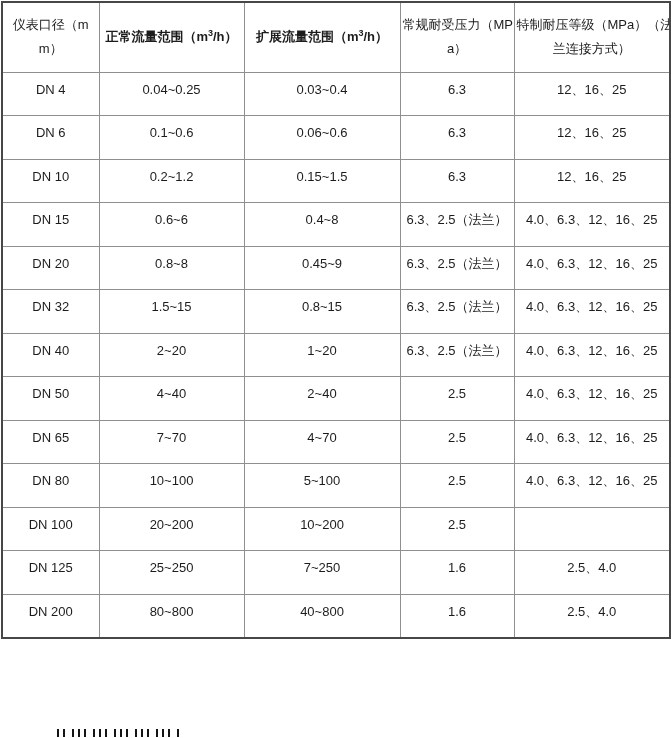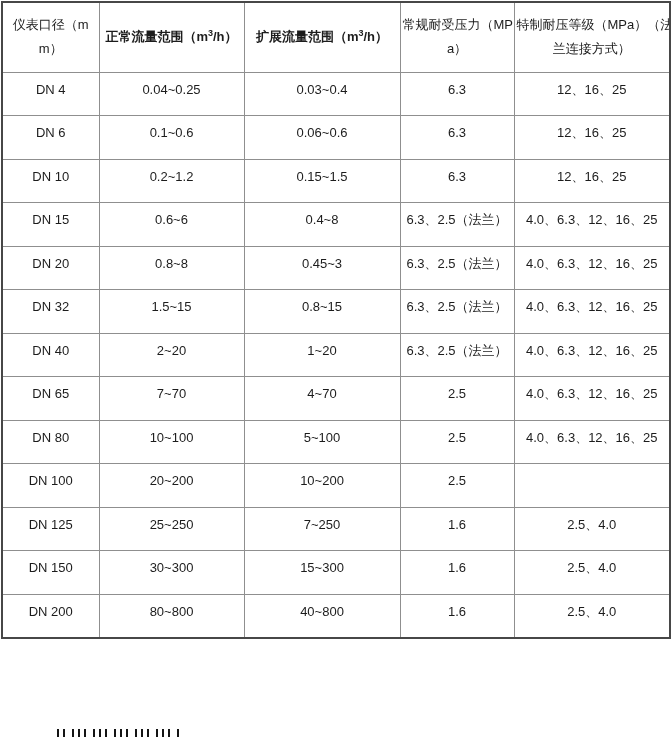--- a/index.html
+++ b/index.html
@@ -130,39 +130,46 @@
       <tr>
         <td>DN 15</td>
         <td>0.6~6</td>
         <td>0.4~8</td>
         <td>6.3、2.5（法兰）</td>
         <td>4.0、6.3、12、16、25</td>
       </tr>
       <tr>
         <td>DN 20</td>
         <td>0.8~8</td>
-        <td>0.45~3</td>
+        <td>0.45~9</td>
         <td>6.3、2.5（法兰）</td>
         <td>4.0、6.3、12、16、25</td>
       </tr>
       <tr>
         <td>DN 32</td>
         <td>1.5~15</td>
         <td>0.8~15</td>
         <td>6.3、2.5（法兰）</td>
         <td>4.0、6.3、12、16、25</td>
       </tr>
       <tr>
         <td>DN 40</td>
         <td>2~20</td>
         <td>1~20</td>
         <td>6.3、2.5（法兰）</td>
         <td>4.0、6.3、12、16、25</td>
       </tr>
       <tr>
+        <td>DN 50</td>
+        <td>4~40</td>
+        <td>2~40</td>
+        <td>2.5</td>
+        <td>4.0、6.3、12、16、25</td>
+      </tr>
+      <tr>
         <td>DN 65</td>
         <td>7~70</td>
         <td>4~70</td>
         <td>2.5</td>
         <td>4.0、6.3、12、16、25</td>
       </tr>
       <tr>
         <td>DN 80</td>
         <td>10~100</td>
         <td>5~100</td>
@@ -173,27 +180,20 @@
         <td>DN 100</td>
         <td>20~200</td>
         <td>10~200</td>
         <td>2.5</td>
         <td></td>
       </tr>
       <tr>
         <td>DN 125</td>
         <td>25~250</td>
         <td>7~250</td>
-        <td>1.6</td>
-        <td>2.5、4.0</td>
-      </tr>
-      <tr>
-        <td>DN 150</td>
-        <td>30~300</td>
-        <td>15~300</td>
         <td>1.6</td>
         <td>2.5、4.0</td>
       </tr>
       <tr>
         <td>DN 200</td>
         <td>80~800</td>
         <td>40~800</td>
         <td>1.6</td>
         <td>2.5、4.0</td>
       </tr>

